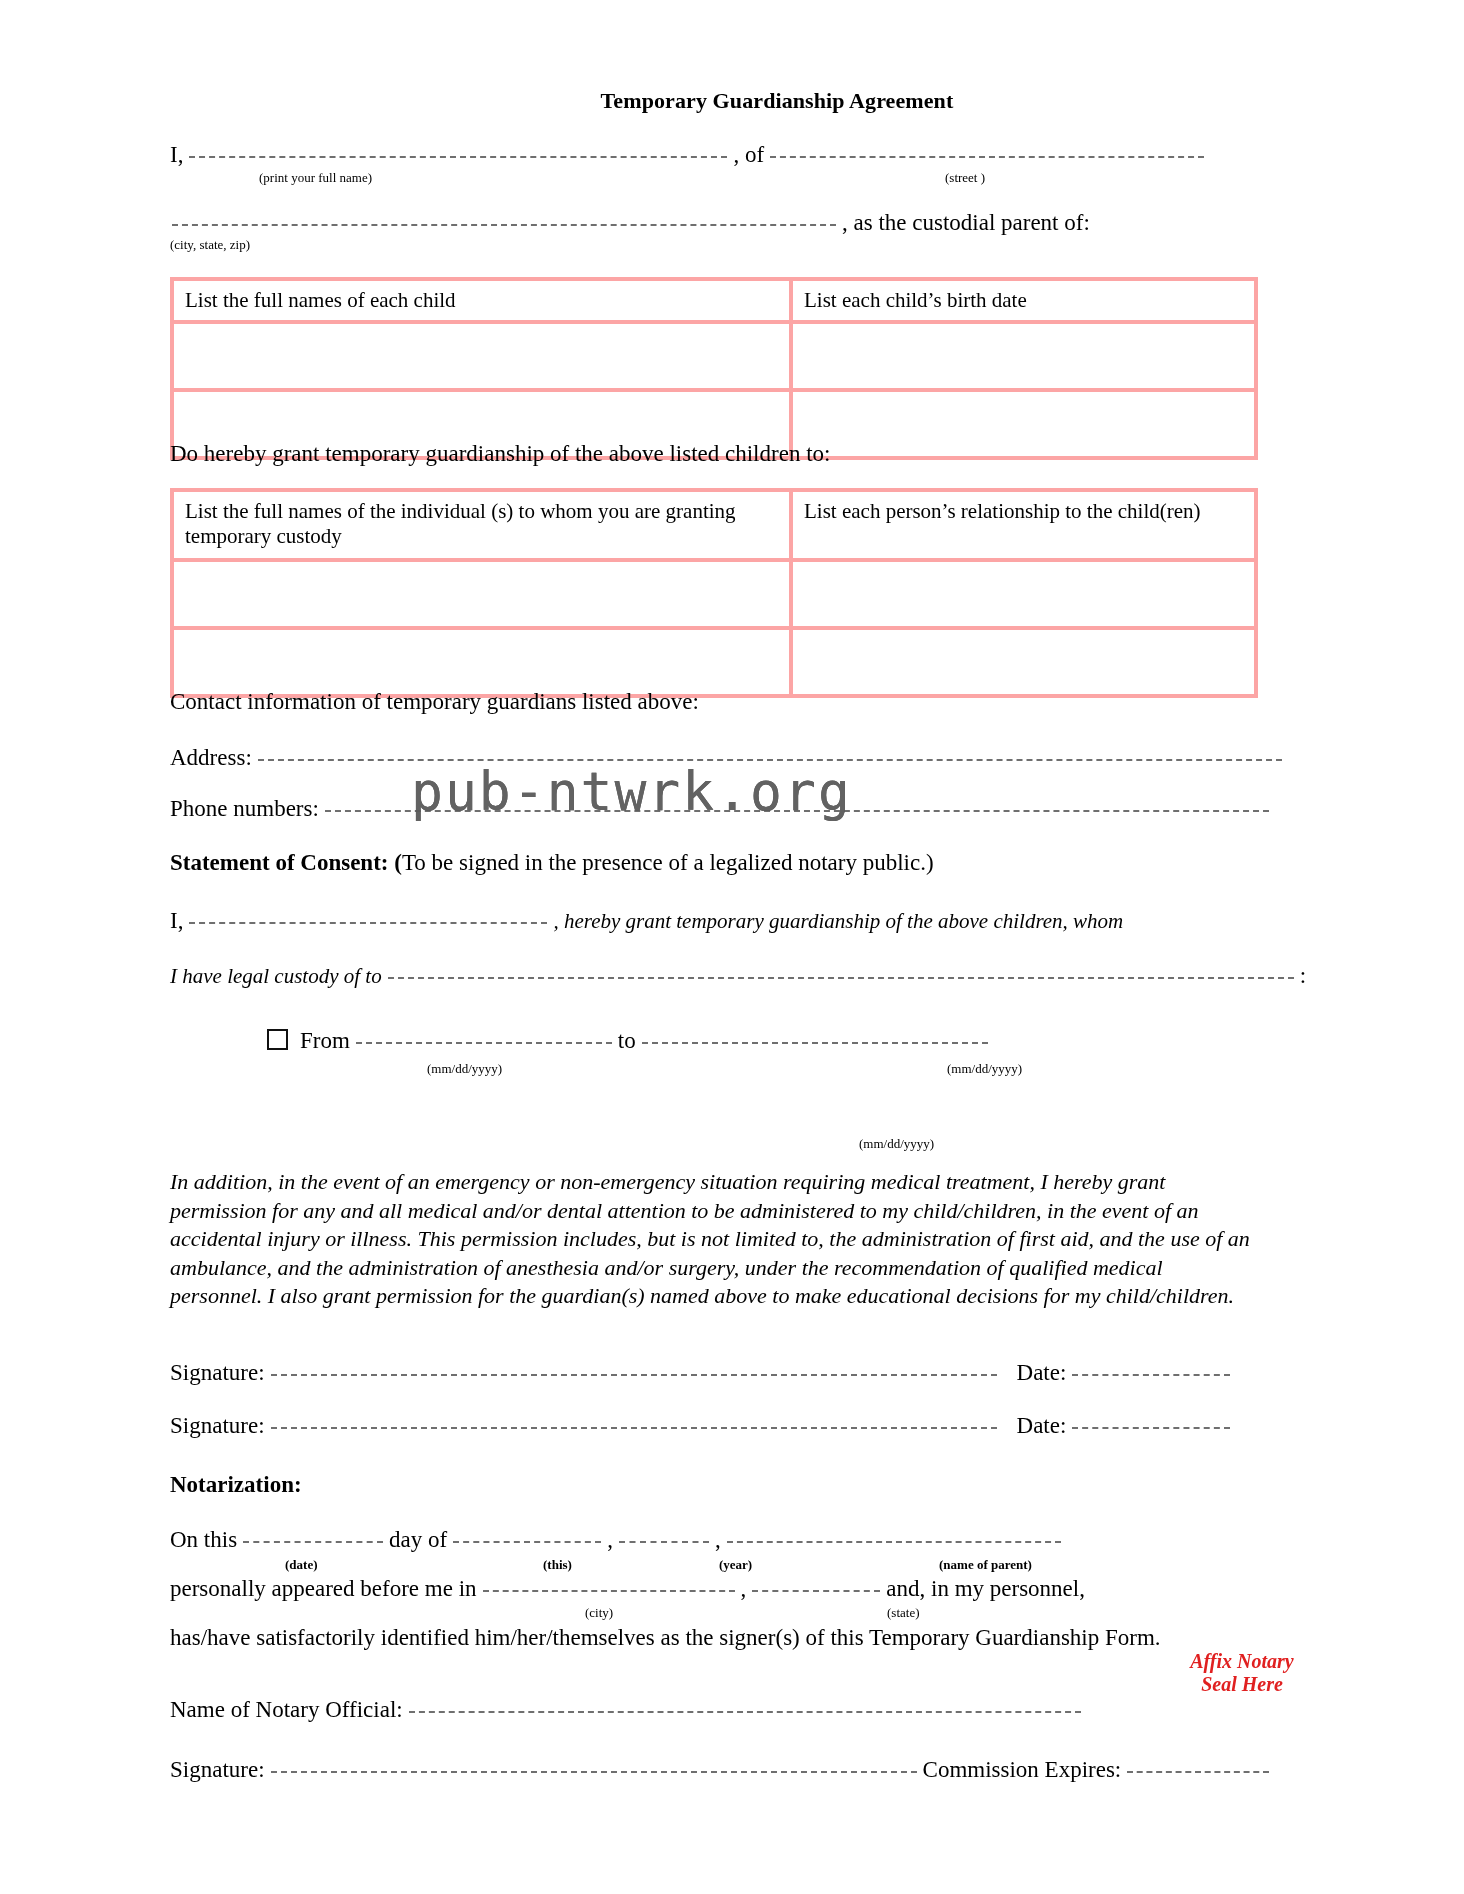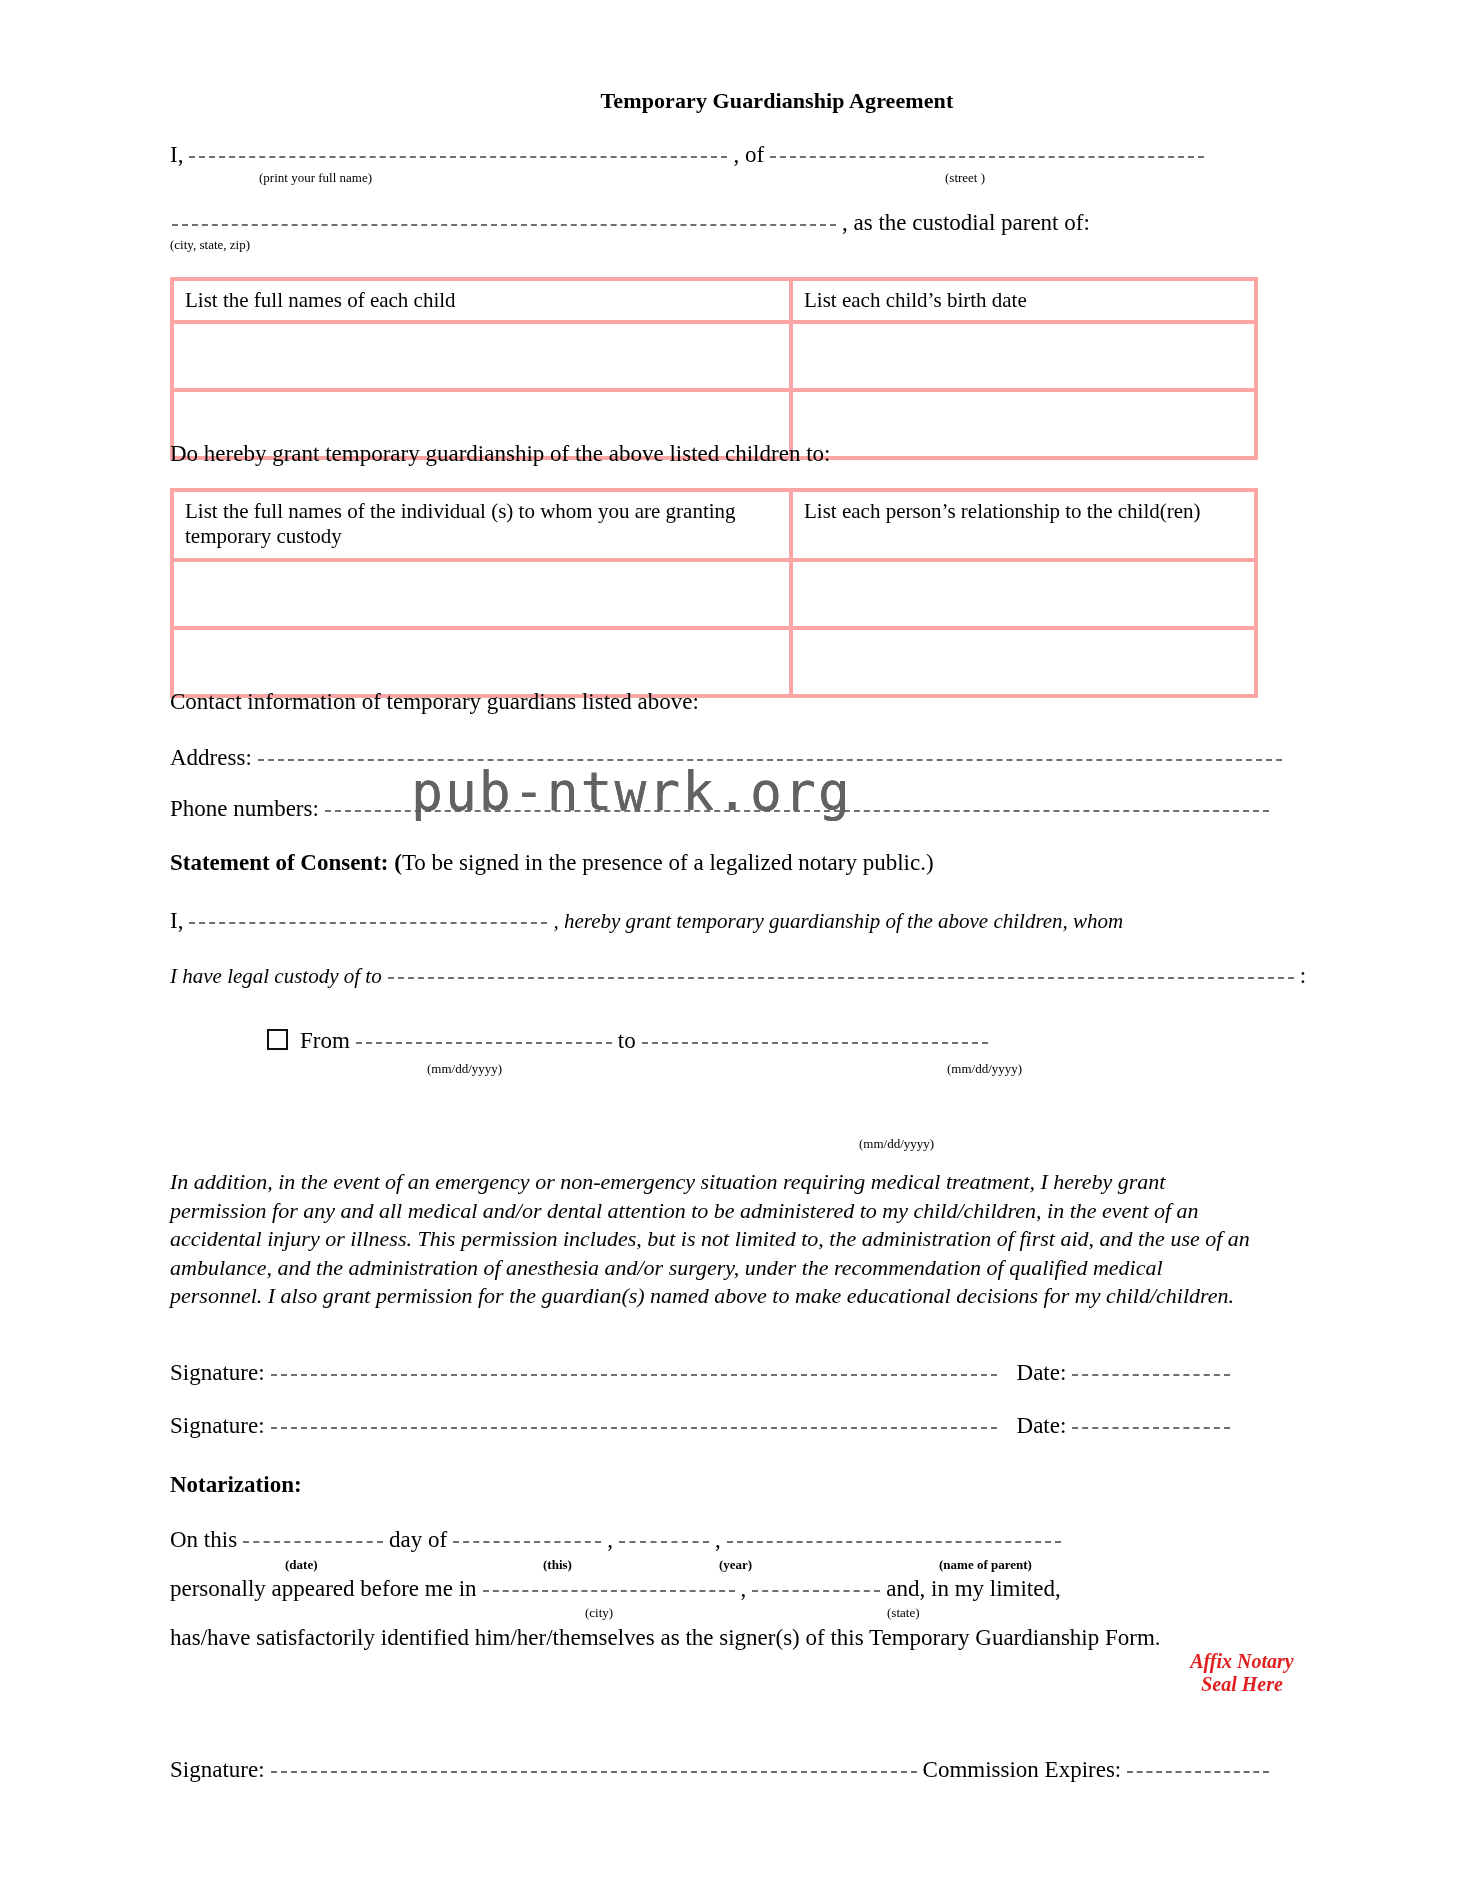--- a/index.html
+++ b/index.html
@@ -251,32 +251,36 @@
   <div class="abs hint hint-b" style="left:278px; top:1558px;">(date)</div>
   <div class="abs hint hint-b" style="left:536px; top:1558px;">(this)</div>
   <div class="abs hint hint-b" style="left:712px; top:1558px;">(year)</div>
   <div class="abs hint hint-b" style="left:932px; top:1558px;">(name of parent)</div>
 
   <div class="abs" style="left:163px; top:1576px;">
     <span style="font-size:23px;">personally appeared before me in</span>
     <span class="rule" style="width:252px;"></span>
     <span style="font-size:23px;">,</span>
     <span class="rule" style="width:128px;"></span>
-    <span style="font-size:23px;">and, in my limited,</span>
+    <span style="font-size:23px;">and, in my personnel,</span>
   </div>
   <div class="abs hint" style="left:578px; top:1606px;">(city)</div>
   <div class="abs hint" style="left:880px; top:1606px;">(state)</div>
 
   <div class="abs para" style="left:163px; top:1626px;">has/have satisfactorily identified him/her/themselves as the signer(s) of  this Temporary Guardianship Form.</div>
 
   <div class="abs notary-red" style="left:1135px; top:1650px;">
     <div>Affix Notary</div>
     <div>Seal Here</div>
   </div>
 
+  <div class="abs" style="left:163px; top:1697px;">
+    <span style="font-size:23px;">Name of Notary Official:</span>
+    <span class="rule" style="width:672px;"></span>
+  </div>
 
   <div class="abs" style="left:163px; top:1757px;">
     <span style="font-size:23px;">Signature:</span>
     <span class="rule" style="width:646px;"></span>
     <span style="font-size:23px;">Commission Expires:</span>
     <span class="rule" style="width:142px;"></span>
   </div>
 
   <div class="watermark">pub-ntwrk.org</div>
 

